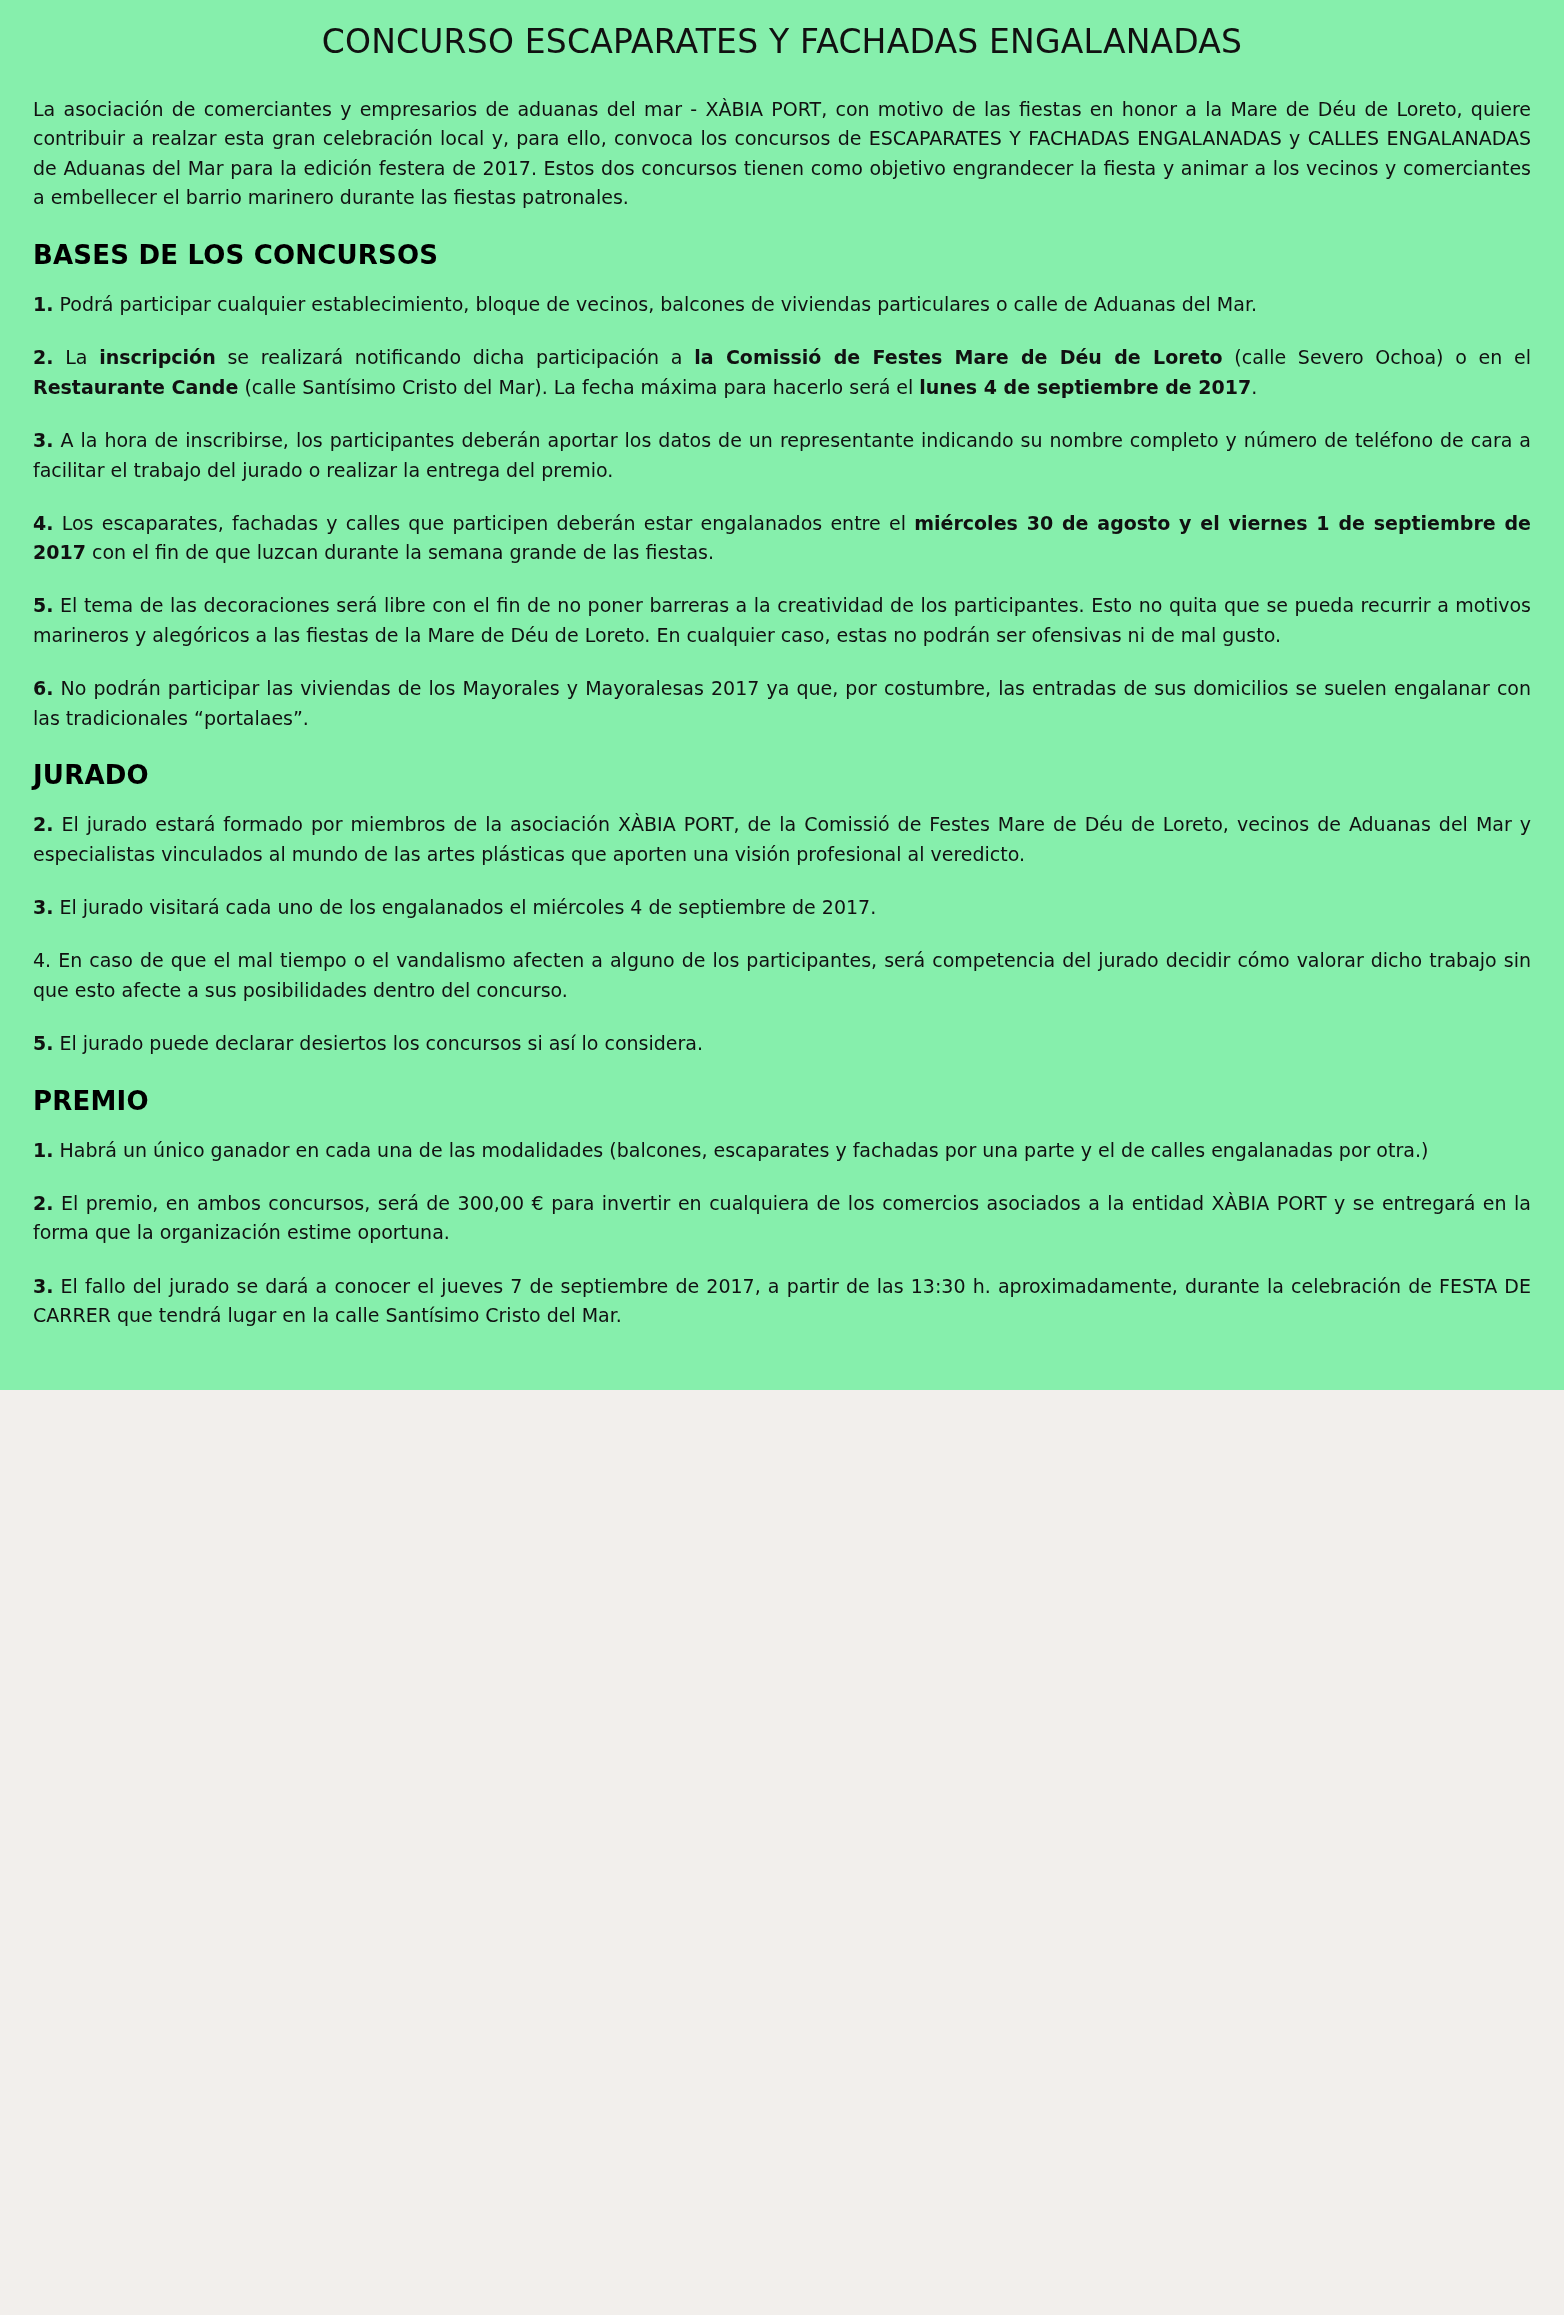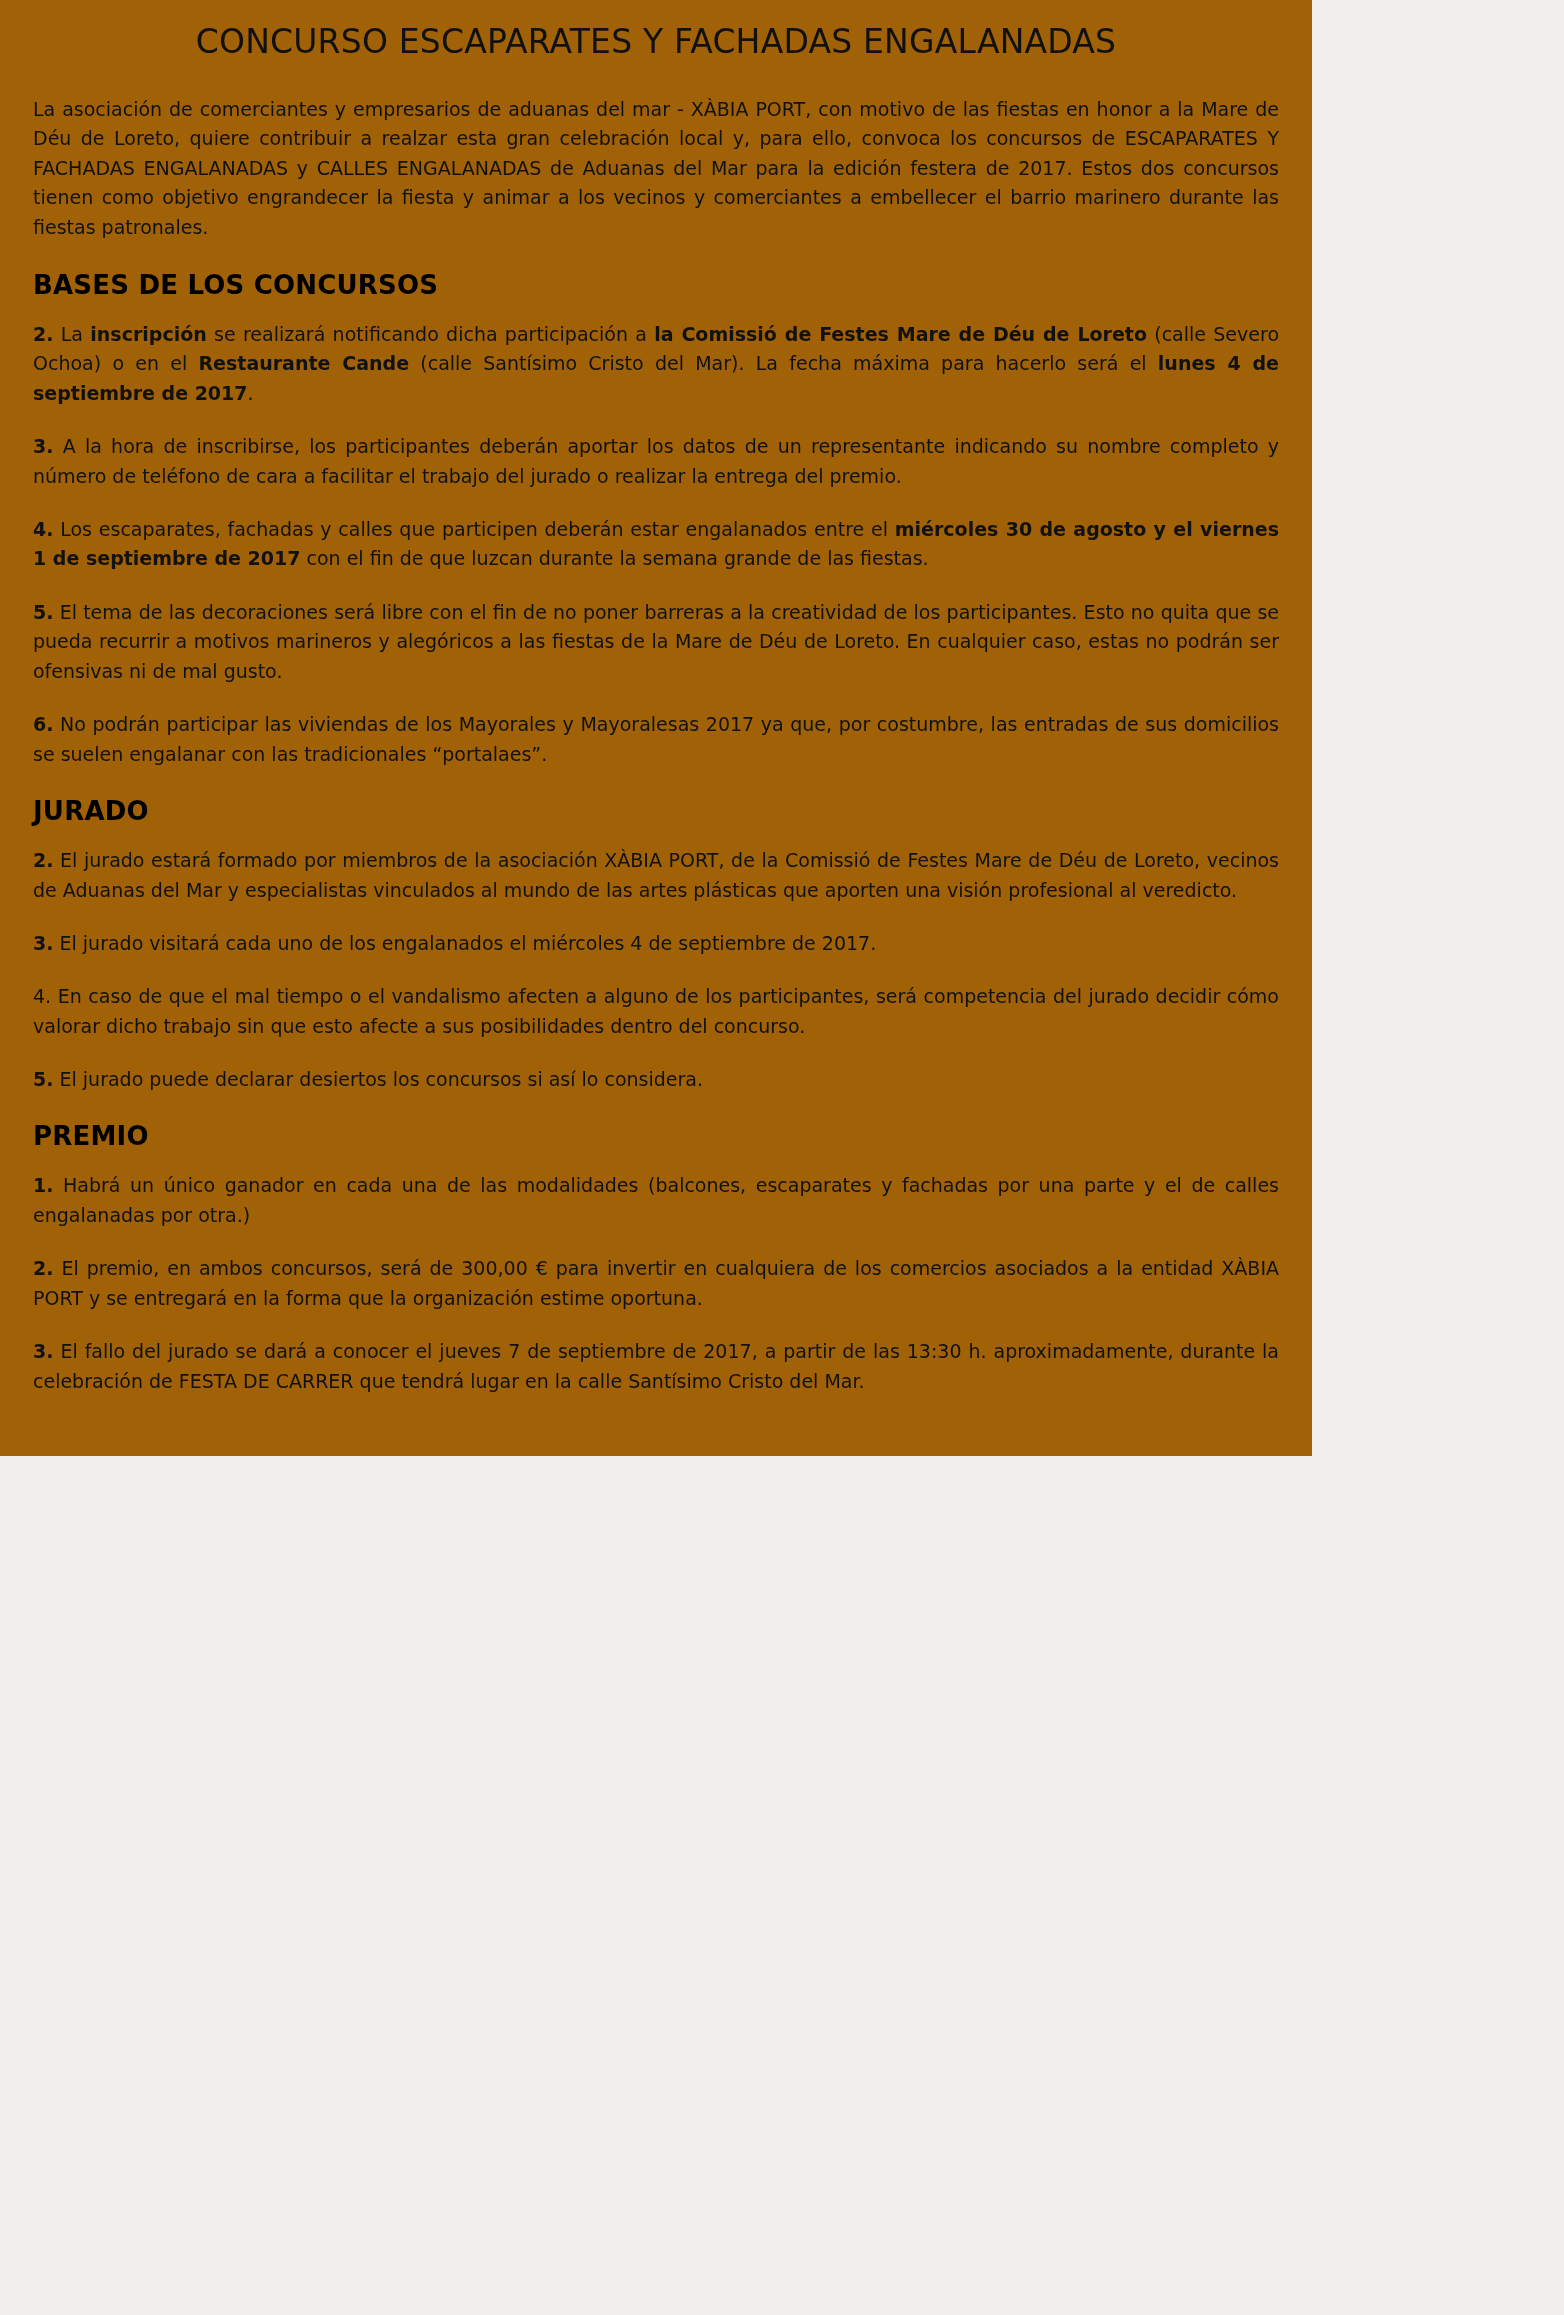--- a/index.html
+++ b/index.html
@@ -8,24 +8,24 @@
     background: #f2efec;
   }
   body {
     width: 1564px;
     min-height: 2316px;
     font-family: "DejaVu Sans", sans-serif;
     color: #000;
     -webkit-font-smoothing: antialiased;
   }
   .page {
-    width: 1312px;
+    width: 1564px;
     box-sizing: border-box;
     padding: 20px 33px 36px 33px;
-    background: #a16207;
+    background: #86efac;
   }
   .title-block {
     text-align: center;
     margin-bottom: 31px;
   }
   .title-line {
     font-size: 33px;
     letter-spacing: 0.2px;
     line-height: 1.32;
     font-weight: 400;
@@ -64,20 +64,21 @@
 <div class="page">
 
   <div class="title-block">
     <div class="title-line">CONCURSO ESCAPARATES Y FACHADAS ENGALANADAS</div>
   </div>
 
   <p class="para intro">La asociación de comerciantes y empresarios de aduanas del mar - XÀBIA PORT, con motivo de las fiestas en honor a la Mare de Déu de Loreto, quiere contribuir a realzar esta gran celebración local y, para ello, convoca los concursos de ESCAPARATES Y FACHADAS ENGALANADAS y CALLES ENGALANADAS de Aduanas del Mar para la edición festera de 2017. Estos dos concursos tienen como objetivo engrandecer la fiesta y animar a los vecinos y comerciantes a embellecer el barrio marinero durante las fiestas patronales.</p>
 
   <div id="sections-root">
       <div class="section-head">BASES DE LOS CONCURSOS</div>
+      <p class="para"><span class="num">1.</span><span> Podrá participar cualquier establecimiento, bloque de vecinos, balcones de viviendas particulares o calle de Aduanas del Mar.</span></p>
       <p class="para"><span class="num">2.</span><span> La </span><span class="b">inscripción</span><span> se realizará notificando dicha participación a </span><span class="b">la Comissió de Festes Mare de Déu de Loreto</span><span> (calle Severo Ochoa) o en el </span><span class="b">Restaurante Cande</span><span> (calle Santísimo Cristo del Mar). La fecha máxima para hacerlo será el </span><span class="b">lunes 4 de septiembre de 2017</span><span>.</span></p>
       <p class="para"><span class="num">3.</span><span> A la hora de inscribirse, los participantes deberán aportar los datos de un representante indicando su nombre completo y número de teléfono de cara a facilitar el trabajo del jurado o realizar la entrega del premio.</span></p>
       <p class="para"><span class="num">4.</span><span> Los escaparates, fachadas y calles que participen deberán estar engalanados entre el </span><span class="b">miércoles 30 de agosto y el viernes 1 de septiembre de 2017</span><span> con el fin de que luzcan durante la semana grande de las fiestas.</span></p>
       <p class="para"><span class="num">5.</span><span> El tema de las decoraciones será libre con el fin de no poner barreras a la creatividad de los participantes. Esto no quita que se pueda recurrir a motivos marineros y alegóricos a las fiestas de la Mare de Déu de Loreto. En cualquier caso, estas no podrán ser ofensivas ni de mal gusto.</span></p>
       <p class="para"><span class="num">6.</span><span> No podrán participar las viviendas de los Mayorales y Mayoralesas 2017 ya que, por costumbre, las entradas de sus domicilios se suelen engalanar con las tradicionales “portalaes”.</span></p>
       <div class="section-head">JURADO</div>
       <p class="para"><span class="num">2.</span><span> El jurado estará formado por miembros de la asociación XÀBIA PORT, de la Comissió de Festes Mare de Déu de Loreto, vecinos de Aduanas del Mar y especialistas vinculados al mundo de las artes plásticas que aporten una visión profesional al veredicto.</span></p>
       <p class="para"><span class="num">3.</span><span> El jurado visitará cada uno de los engalanados el miércoles 4 de septiembre de 2017.</span></p>
       <p class="para"><span>4.</span><span> En caso de que el mal tiempo o el vandalismo afecten a alguno de los participantes, será competencia del jurado decidir cómo valorar dicho trabajo sin que esto afecte a sus posibilidades dentro del concurso.</span></p>
       <p class="para"><span class="num">5.</span><span> El jurado puede declarar desiertos los concursos si así lo considera.</span></p>

